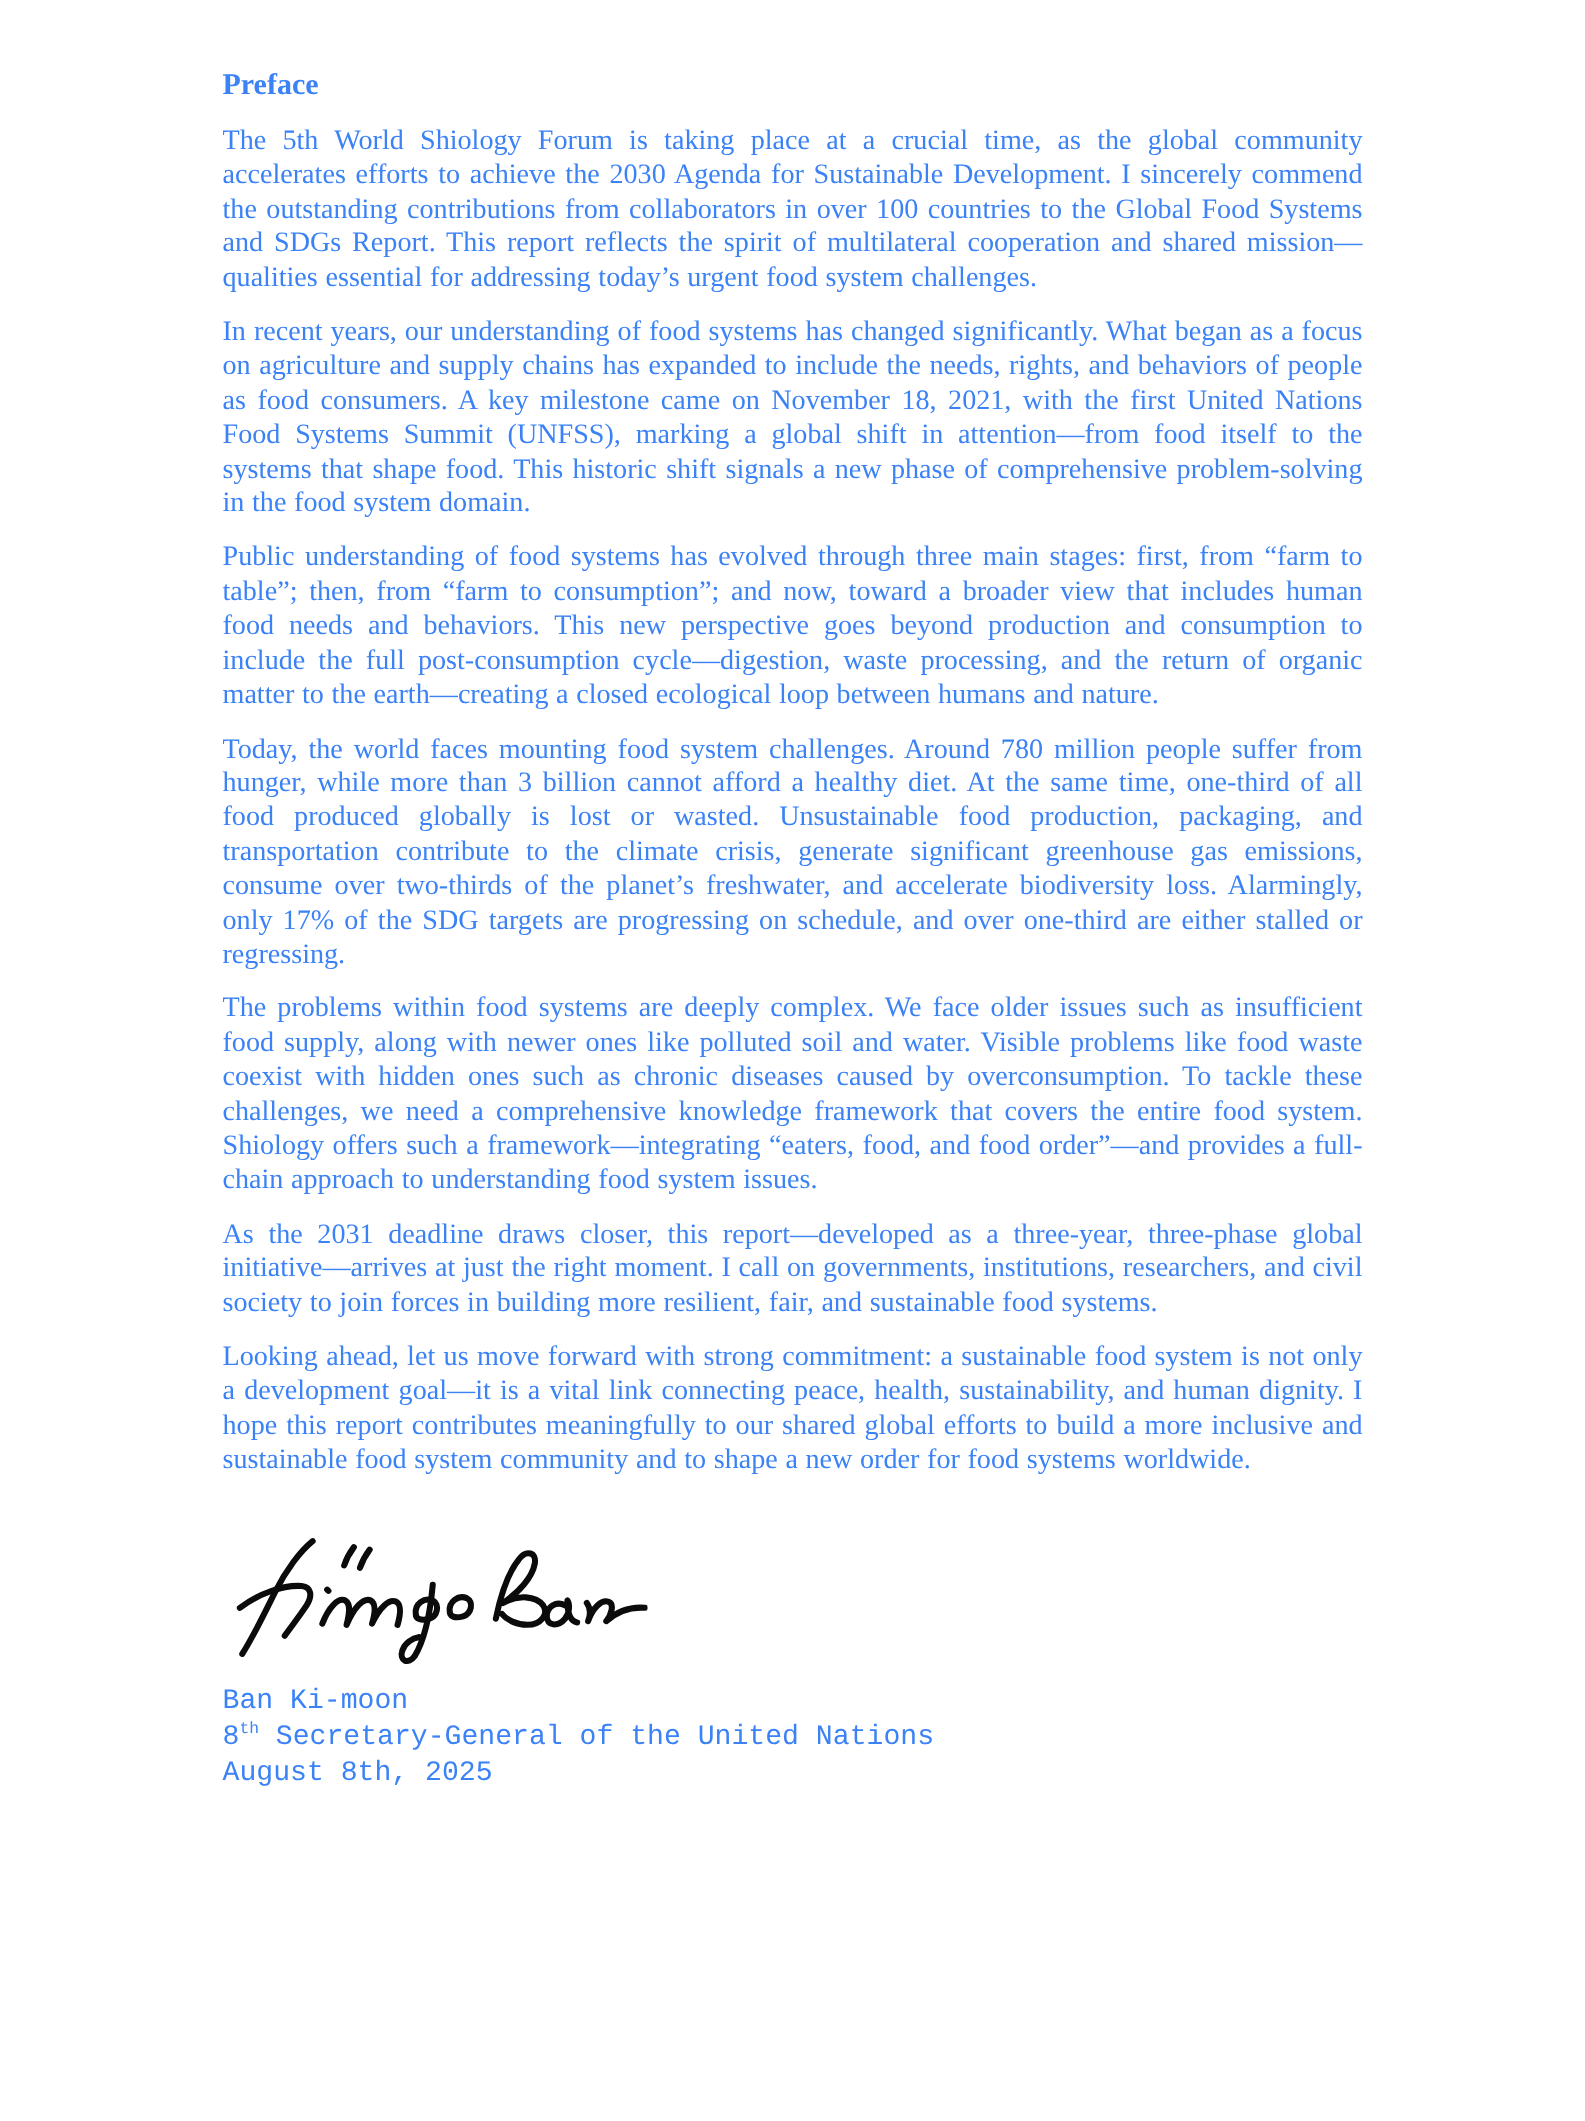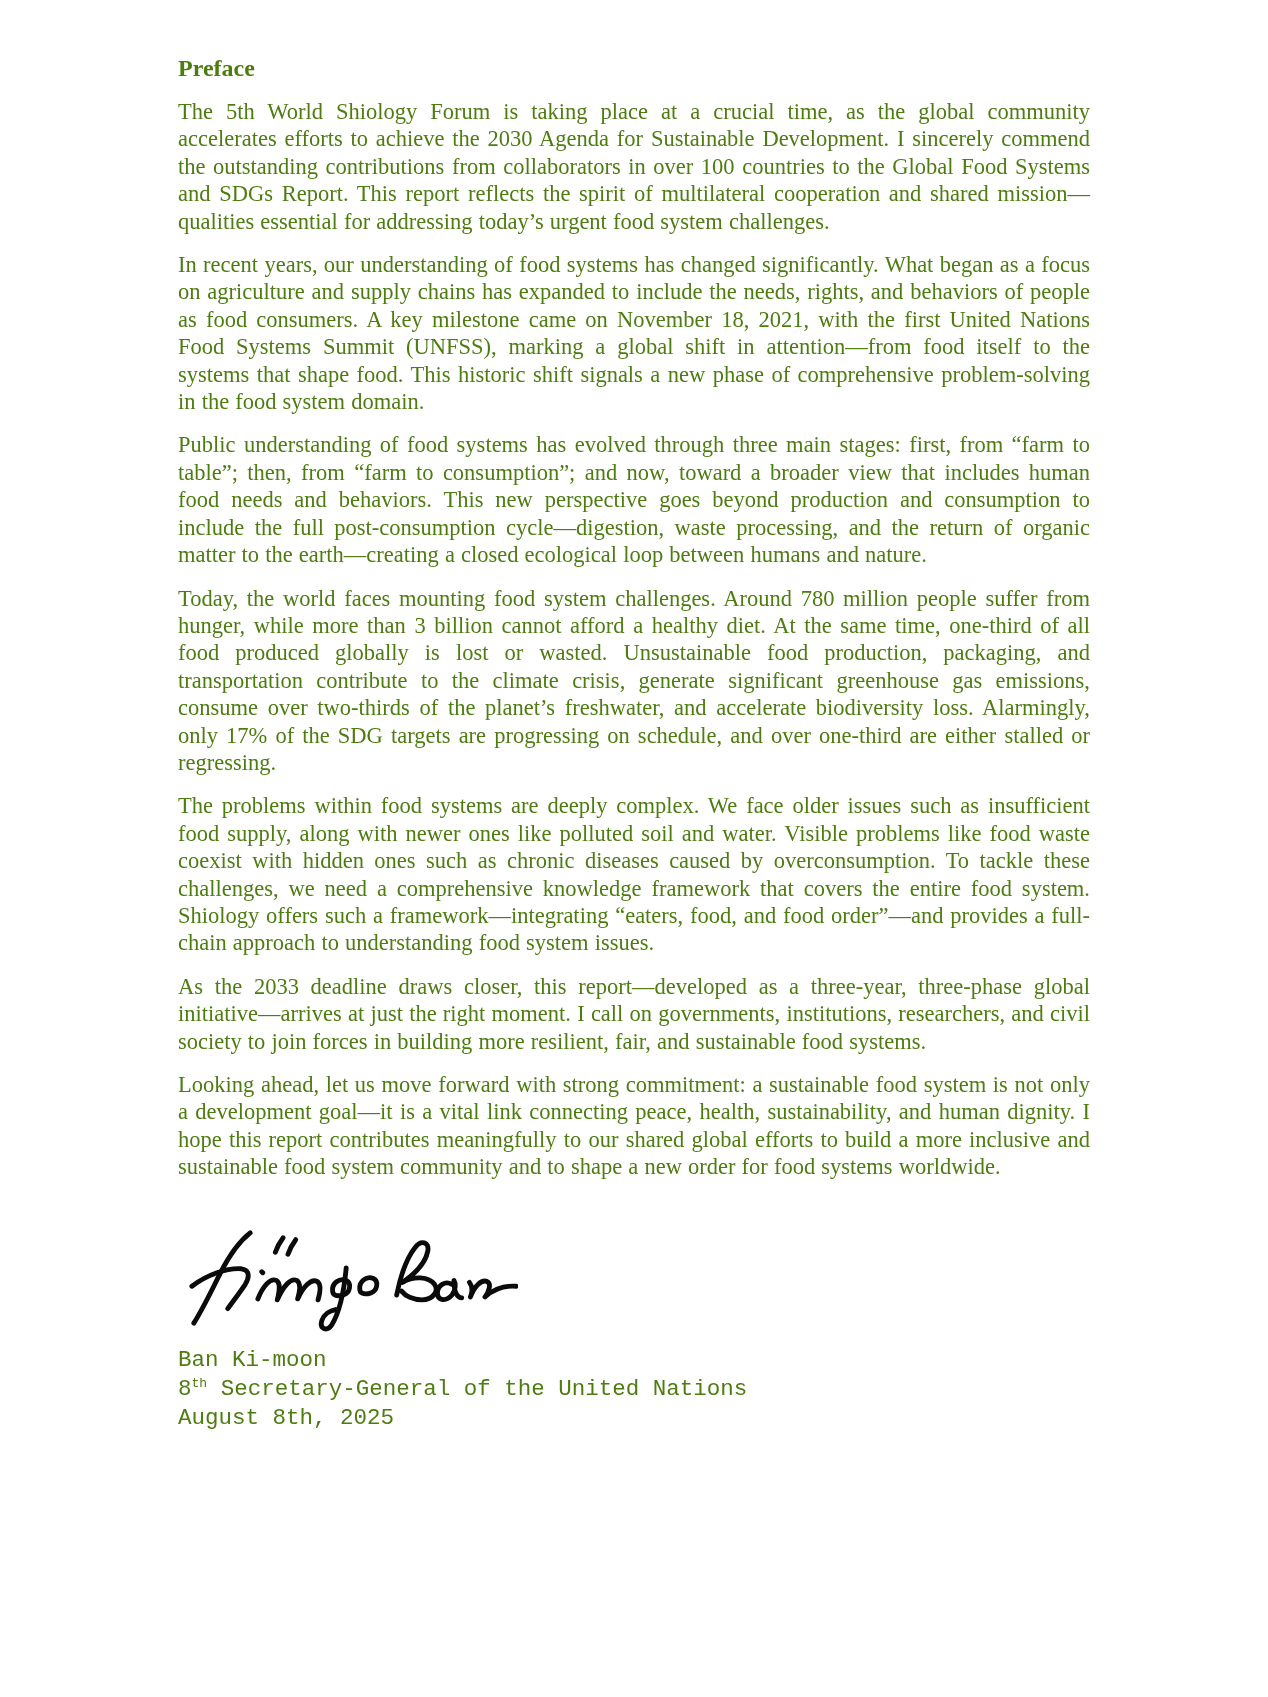--- a/index.html
+++ b/index.html
@@ -1,21 +1,21 @@
 <!DOCTYPE html>
 <html><head>
 <meta charset="utf-8">
 <style>
   html, body { margin: 0; padding: 0; background: #ffffff; }
   .page {
     position: relative;
     width: 1268px;
     height: 1436px;
     background: #ffffff;
-    color: #4d7c0f;
+    color: #3b82f6;
     font-family: "Liberation Serif", "DejaVu Serif", serif;
     overflow: hidden;
   }
   .content {
     position: absolute;
     left: 178px;
     top: 54px;
     width: 912px;
   }
   .heading {
@@ -56,21 +56,21 @@
 <div class="page">
   <div class="content">
 
     <div class="heading">Preface</div>
 
     <p class="para">The 5th World Shiology Forum is taking place at a crucial time, as the global community accelerates efforts to achieve the 2030 Agenda for Sustainable Development. I sincerely commend the outstanding contributions from collaborators in over 100 countries to the Global Food Systems and SDGs Report. This report reflects the spirit of multilateral cooperation and shared mission—qualities essential for addressing today’s urgent food system challenges.</p>
     <p class="para">In recent years, our understanding of food systems has changed significantly. What began as a focus on agriculture and supply chains has expanded to include the needs, rights, and behaviors of people as food consumers. A key milestone came on November 18, 2021, with the first United Nations Food Systems Summit (UNFSS), marking a global shift in attention—from food itself to the systems that shape food. This historic shift signals a new phase of comprehensive problem-solving in the food system domain.</p>
     <p class="para">Public understanding of food systems has evolved through three main stages: first, from “farm to table”; then, from “farm to consumption”; and now, toward a broader view that includes human food needs and behaviors. This new perspective goes beyond production and consumption to include the full post-consumption cycle—digestion, waste processing, and the return of organic matter to the earth—creating a closed ecological loop between humans and nature.</p>
     <p class="para">Today, the world faces mounting food system challenges. Around 780 million people suffer from hunger, while more than 3 billion cannot afford a healthy diet. At the same time, one-third of all food produced globally is lost or wasted. Unsustainable food production, packaging, and transportation contribute to the climate crisis, generate significant greenhouse gas emissions, consume over two-thirds of the planet’s freshwater, and accelerate biodiversity loss. Alarmingly, only 17% of the SDG targets are progressing on schedule, and over one-third are either stalled or regressing.</p>
     <p class="para">The problems within food systems are deeply complex. We face older issues such as insufficient food supply, along with newer ones like polluted soil and water. Visible problems like food waste coexist with hidden ones such as chronic diseases caused by overconsumption. To tackle these challenges, we need a comprehensive knowledge framework that covers the entire food system. Shiology offers such a framework—integrating “eaters, food, and food order”—and provides a full-chain approach to understanding food system issues.</p>
-    <p class="para">As the 2033 deadline draws closer, this report—developed as a three-year, three-phase global initiative—arrives at just the right moment. I call on governments, institutions, researchers, and civil society to join forces in building more resilient, fair, and sustainable food systems.</p>
+    <p class="para">As the 2031 deadline draws closer, this report—developed as a three-year, three-phase global initiative—arrives at just the right moment. I call on governments, institutions, researchers, and civil society to join forces in building more resilient, fair, and sustainable food systems.</p>
     <p class="para">Looking ahead, let us move forward with strong commitment: a sustainable food system is not only a development goal—it is a vital link connecting peace, health, sustainability, and human dignity. I hope this report contributes meaningfully to our shared global efforts to build a more inclusive and sustainable food system community and to shape a new order for food systems worldwide.</p>
 
     <div class="sig-block">
       <svg class="sig-svg" viewBox="0 0 340 110" width="330" height="107" aria-hidden="true">
         <g fill="none" stroke="#0b0b0b" stroke-width="5" stroke-linecap="round" stroke-linejoin="round">
           <path d="M64,8 C54,16 42,32 33,50 C25,66 16,85 6,101"></path>
           <path d="M4,63 C20,51 40,44 55,45 C63,46 64,53 59,61 C53,70 46,79 41,86"></path>
           <path d="M76,48 l1,1"></path>
           <path d="M90,28 C92,22 95,17 98,13"></path>
           <path d="M103,30 C105,24 108,19 111,15"></path>

